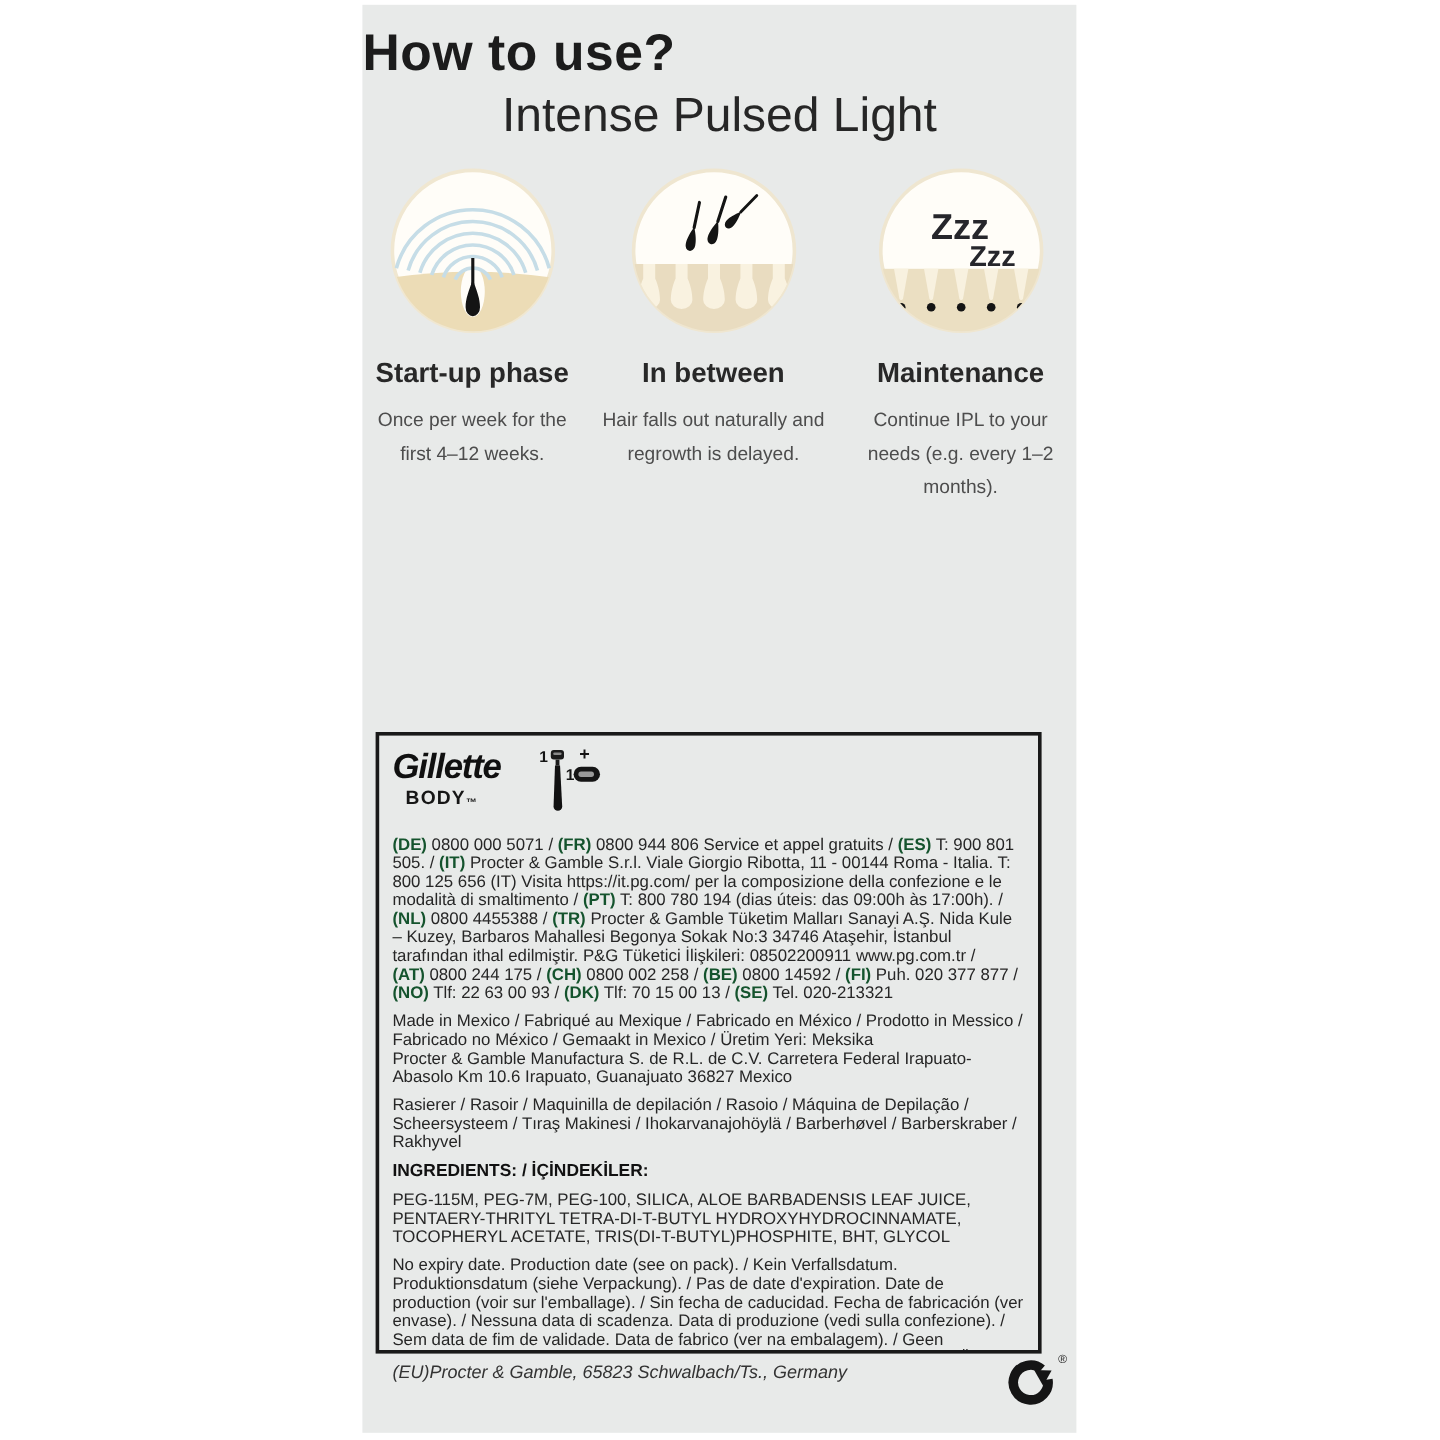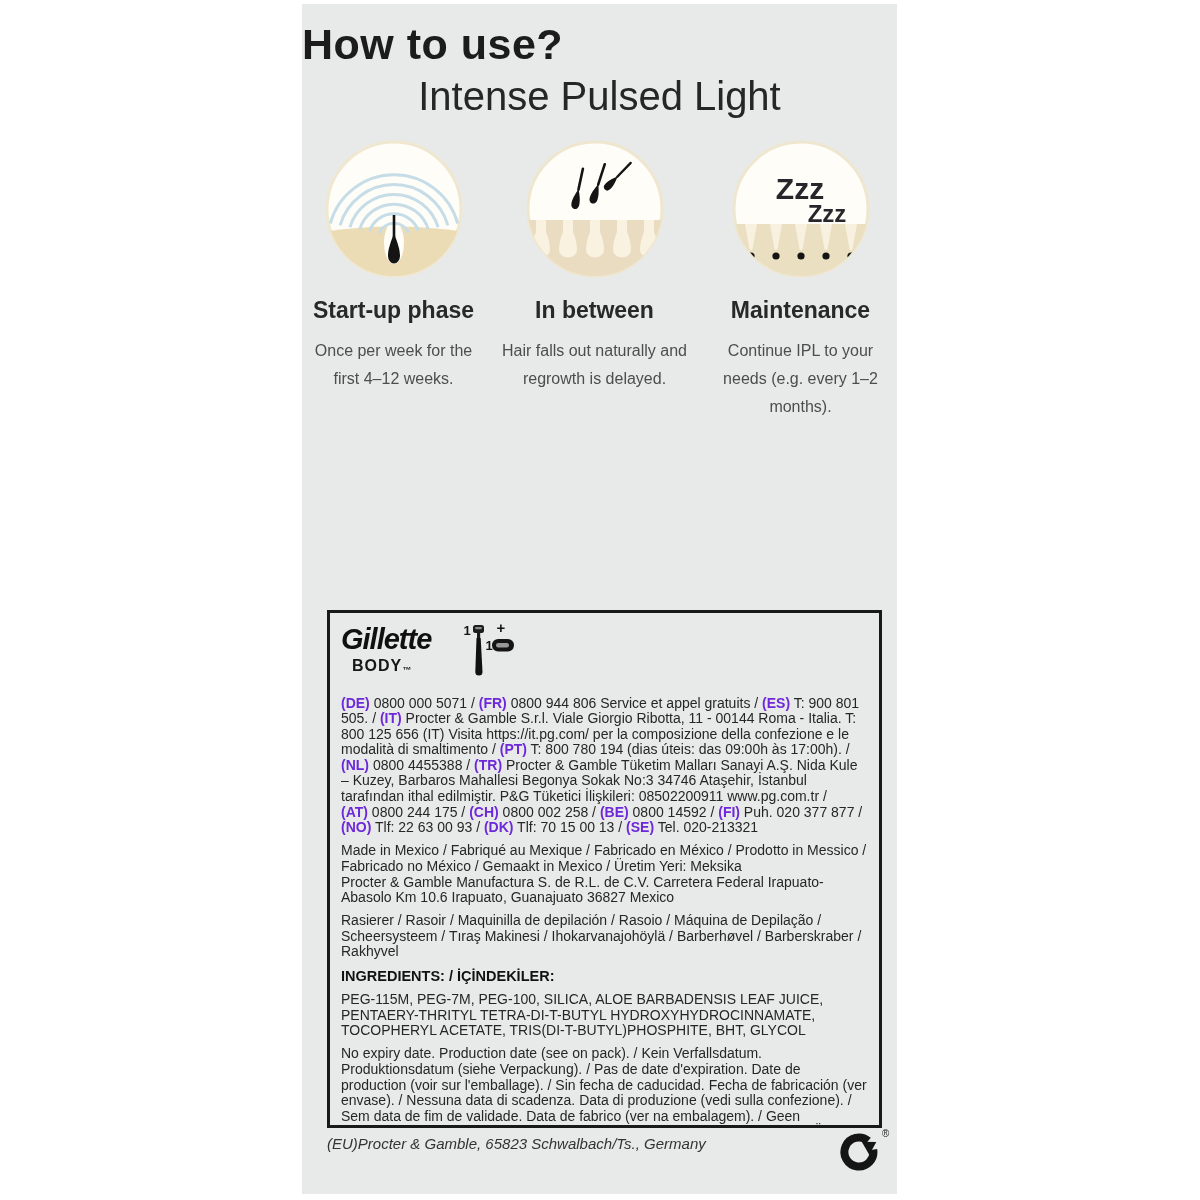--- a/index.html
+++ b/index.html
@@ -19,30 +19,30 @@
   .step  { display:flex; flex-direction:column; align-items:center; }
   .step.w1 { width:180px;align-items:center; }
   .step.w2 { width:222px; }
   .step.w3 { width:190px; }
   .circ { width:140px; height:140px; display:block; }
   .step-label { margin-top:18px; font-size:23px; font-weight:bold; color:#282828; }
   .step-desc  { margin-top:13px; font-size:16px; line-height:28px; color:#4d4d4d; text-align:center; }
   svg text { font-family:"Liberation Sans", sans-serif; }
   
   .infobox {
-    position:absolute; left:25px; top:606px; width:555px; height:518px;
+    position:absolute; left:11px; top:606px; width:555px; height:518px;
     box-sizing:border-box; border:3px solid #191919; padding:9px 11px; overflow:hidden;
   }
   .brandrow { display:flex; align-items:flex-start; gap:28px; height:66px; }
   .gillette { font-size:29px; font-weight:bold; font-style:italic; letter-spacing:-1px; color:#101010; line-height:1; padding-top:3px; }
   .bodyline { font-size:16px; font-weight:bold; letter-spacing:1px; color:#161616; padding-left:11px; margin-top:3px; }
   .tm { font-size:9px; font-weight:bold; letter-spacing:0; vertical-align:-2px; }
   .picto { margin-top:-2px; }
   .sm { font-size:14px; line-height:15.6px; color:#262626; margin:7.5px 0 0; }
-  .sm b { color:#6d28d9; }
+  .sm b { color:#14532d; }
   .ing-label { font-weight:bold; font-size:14.5px; margin-top:9px; color:#111; }
   
   .footer {
     position:absolute; left:25px; top:1128px; width:552px;
     display:flex; justify-content:space-between; align-items:flex-start;
     font-size:15px; color:#333333;font-style:italic;
   }
   .eu-addr { padding-top:3px; }
   .greendot { position:relative; width:40px; height:40px; }
   .reg { position:absolute; top:-4px; right:-10px; font-size:10px; color:#222; }

